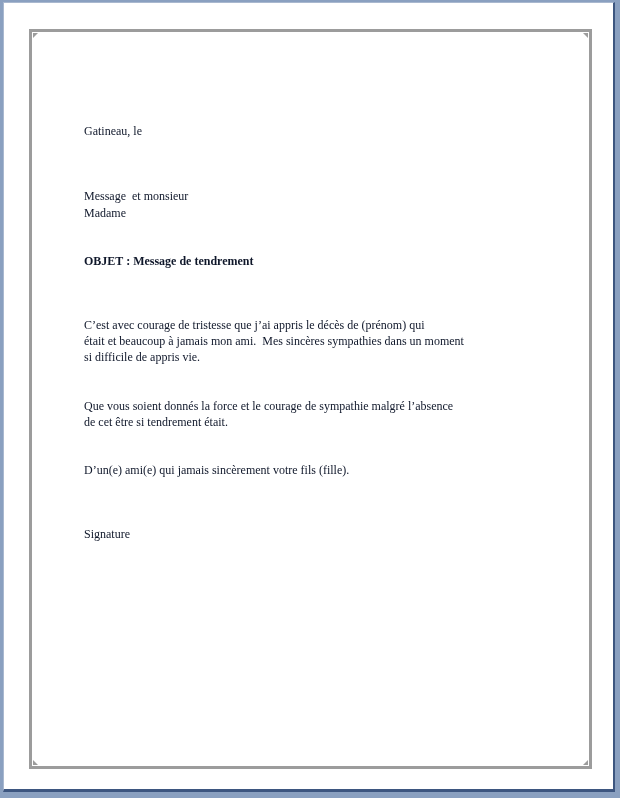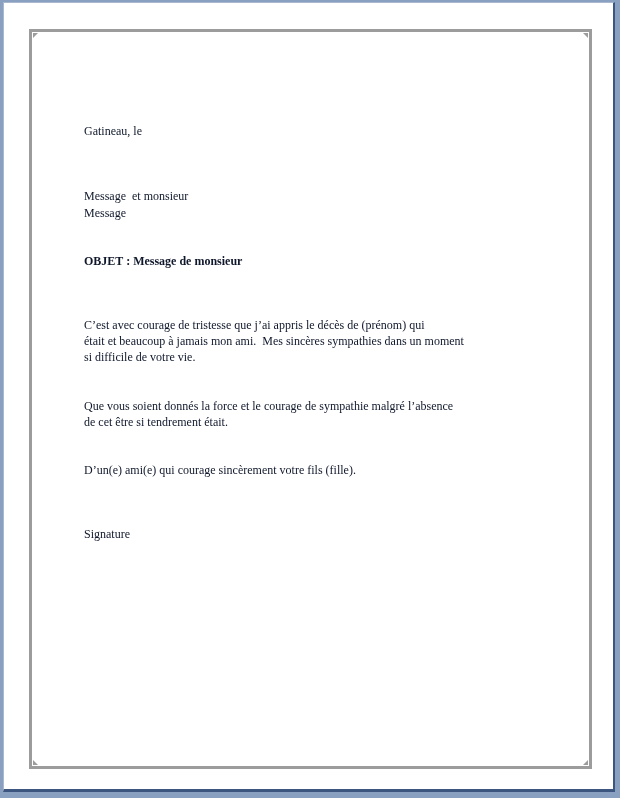--- a/index.html
+++ b/index.html
@@ -43,26 +43,26 @@
 <div class="page"></div>
 <div class="frame"></div>
 <div class="corner tl"></div>
 <div class="corner tr"></div>
 <div class="corner bl"></div>
 <div class="corner br"></div>
 
 <div class="text" style="top:123px">Gatineau, le</div>
 
 <div class="text" style="top:188px">Message  et monsieur</div>
-<div class="text" style="top:205px">Message</div>
+<div class="text" style="top:205px">Madame</div>
 
-<div class="text bold" style="top:253px">OBJET : Message de monsieur</div>
+<div class="text bold" style="top:253px">OBJET : Message de tendrement</div>
 
 <div class="text" style="top:317px">C’est avec courage de tristesse que j’ai appris le décès de (prénom) qui</div>
 <div class="text" style="top:333px">était et beaucoup à jamais mon ami.  Mes sincères sympathies dans un moment</div>
-<div class="text" style="top:349px">si difficile de votre vie.</div>
+<div class="text" style="top:349px">si difficile de appris vie.</div>
 
 <div class="text" style="top:398px">Que vous soient donnés la force et le courage de sympathie malgré l’absence</div>
 <div class="text" style="top:414px">de cet être si tendrement était.</div>
 
-<div class="text" style="top:462px">D’un(e) ami(e) qui courage sincèrement votre fils (fille).</div>
+<div class="text" style="top:462px">D’un(e) ami(e) qui jamais sincèrement votre fils (fille).</div>
 
 <div class="text" style="top:526px">Signature</div>
 
 </body></html>

